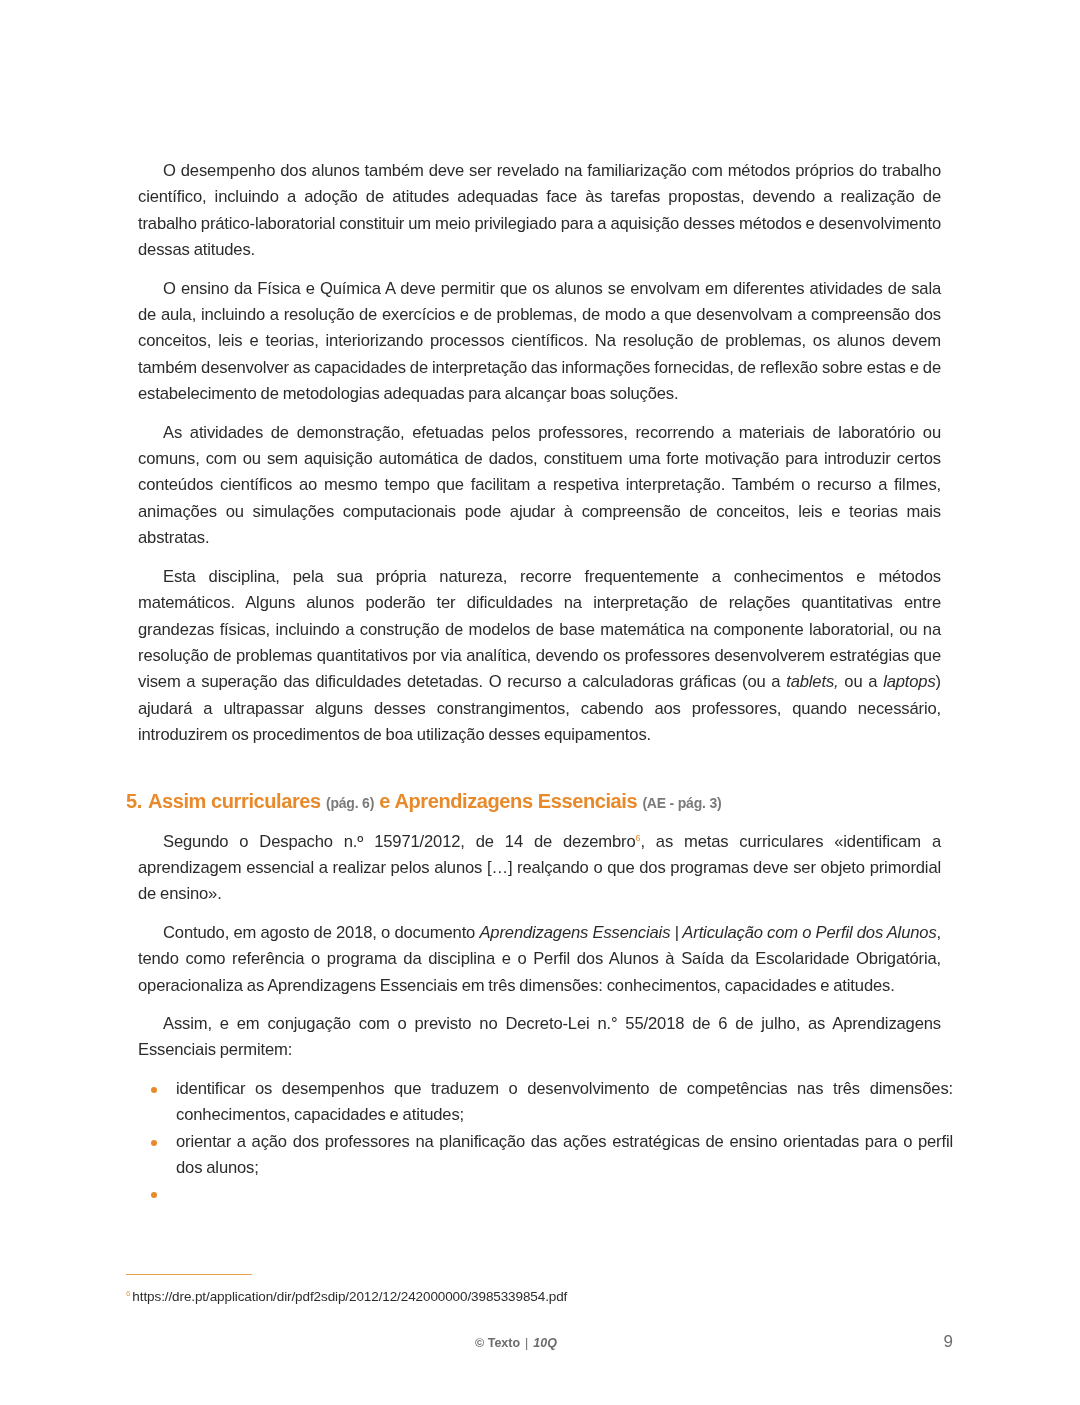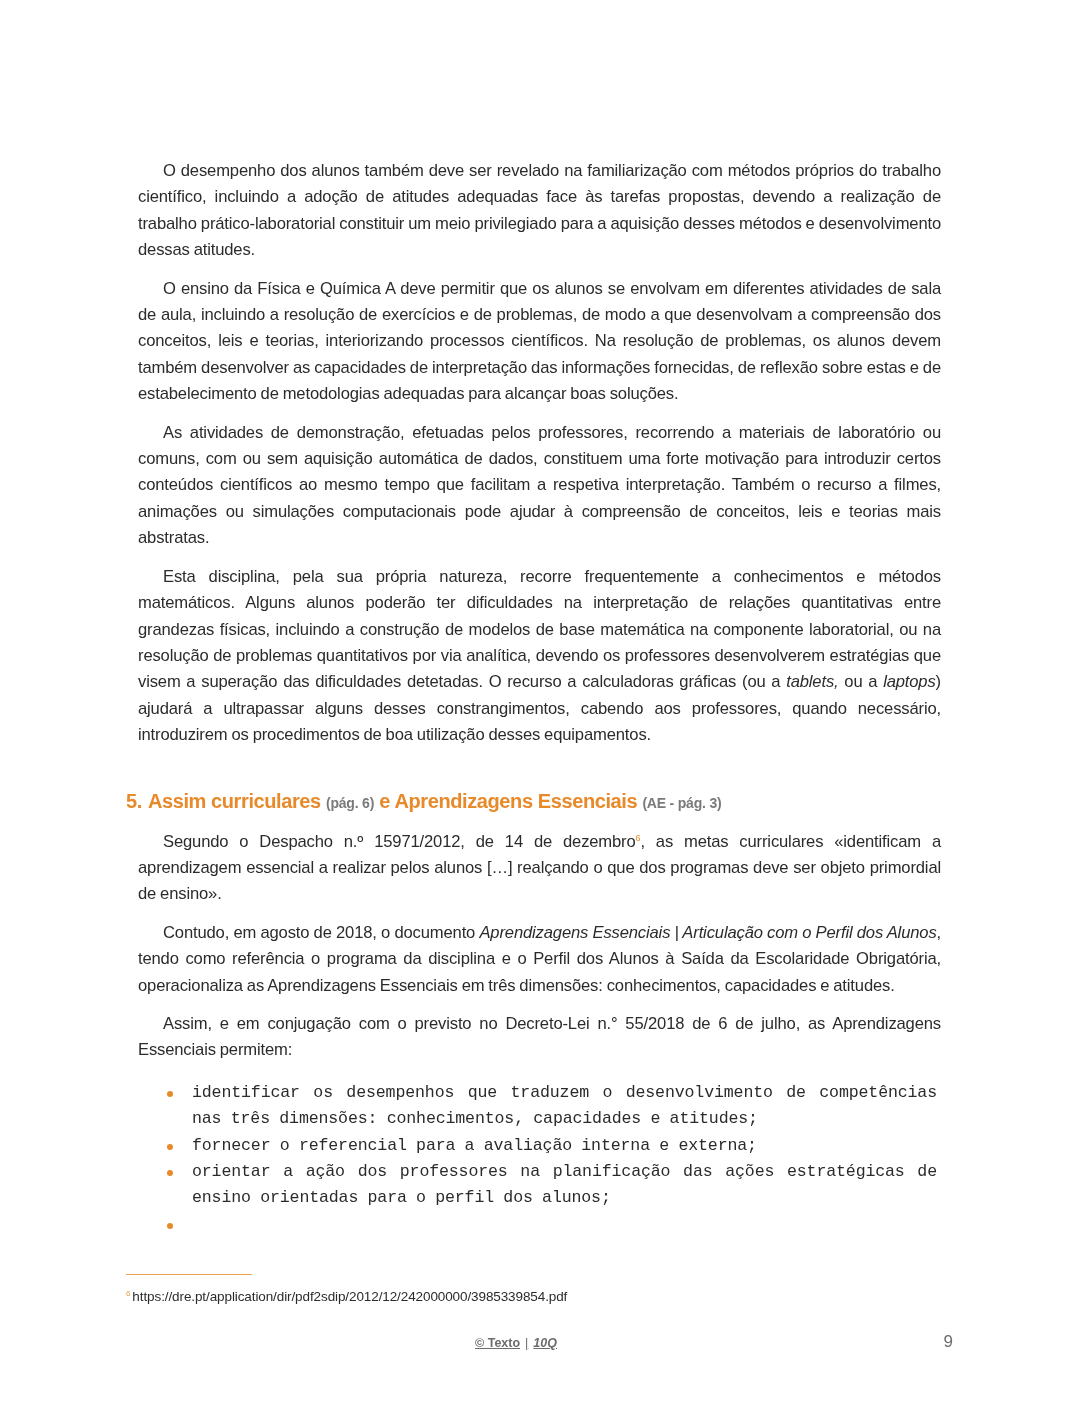--- a/index.html
+++ b/index.html
@@ -40,23 +40,22 @@
   }
   .heading .num { margin-right: 6px; }
   .heading .ref {
     font-size: 14px;
     color: #7a7a7a;
     font-weight: bold;
     letter-spacing: -0.2px;
   }
   ul.bullets {
     list-style: none;
-    margin: 16px;
+    margin: 0;
     padding: 0 0 0 50px;
-    font-family: Liberation Mono, monospace;
   }
   ul.bullets li {
     position: relative;
     font-size: 16.6px;
     line-height: 26.4px;
     text-align: justify;
     letter-spacing: -0.15px;
     word-spacing: -0.5px;
   }
   ul.bullets li .dot {
@@ -99,21 +98,20 @@
   }
   .footer-center {
     position: absolute;
     left: 0;
     width: 1032px;
     top: 1336px;
     text-align: center;
     font-size: 12.5px;
     color: #6d6d6d;
     font-weight: bold;
-    text-decoration: underline;
   }
   .footer-center .sep { margin: 0 5px; font-weight: normal; }
   .footer-center em { font-weight: bold; }
   .page-number {
     position: absolute;
     right: 127px;
     top: 1332px;
     font-size: 17px;
     color: #6d6d6d;
   }
@@ -137,21 +135,20 @@
   </div>
 
   <p class="para"><span>Segundo o Despacho n.º 15971/2012, de 14 de dezembro</span><sup class="fn">6</sup><span>, as metas curriculares «identificam a aprendizagem essencial a realizar pelos alunos […] realçando o que dos programas deve ser objeto primordial de ensino».</span></p>
 
   <p class="para"><span>Contudo, em agosto de 2018, o documento </span><em>Aprendizagens Essenciais | Articulação com o Perfil dos Alunos</em><span>, tendo como referência o programa da disciplina e o Perfil dos Alunos à Saída da Escolaridade Obrigatória, operacionaliza as Aprendizagens Essenciais em três dimensões: conhecimentos, capacidades e atitudes.</span></p>
 
   <p class="para">Assim, e em conjugação com o previsto no Decreto-Lei n.° 55/2018 de 6 de julho, as Aprendizagens Essenciais permitem:</p>
 
   <ul class="bullets">
     <li><span class="dot"></span><span>identificar os desempenhos que traduzem o desenvolvimento de competências nas três dimensões: conhecimentos, capacidades e atitudes;</span></li>
-    <li><span class="dot"></span><span>fornecer o referencial para a avaliação interna e externa;</span></li>
     <li><span class="dot"></span><span>orientar a ação dos professores na planificação das ações estratégicas de ensino orientadas para o perfil dos alunos;</span></li>
     <li><span class="dot"></span></li>
   </ul>
 </div>
 
 <div class="footnote-rule"></div>
 <div class="footnote"><sup>6</sup><span>https://dre.pt/application/dir/pdf2sdip/2012/12/242000000/3985339854.pdf</span></div>
 
 <div class="footer-center">
   <span>© Texto</span><span class="sep">|</span><em>10Q</em>

